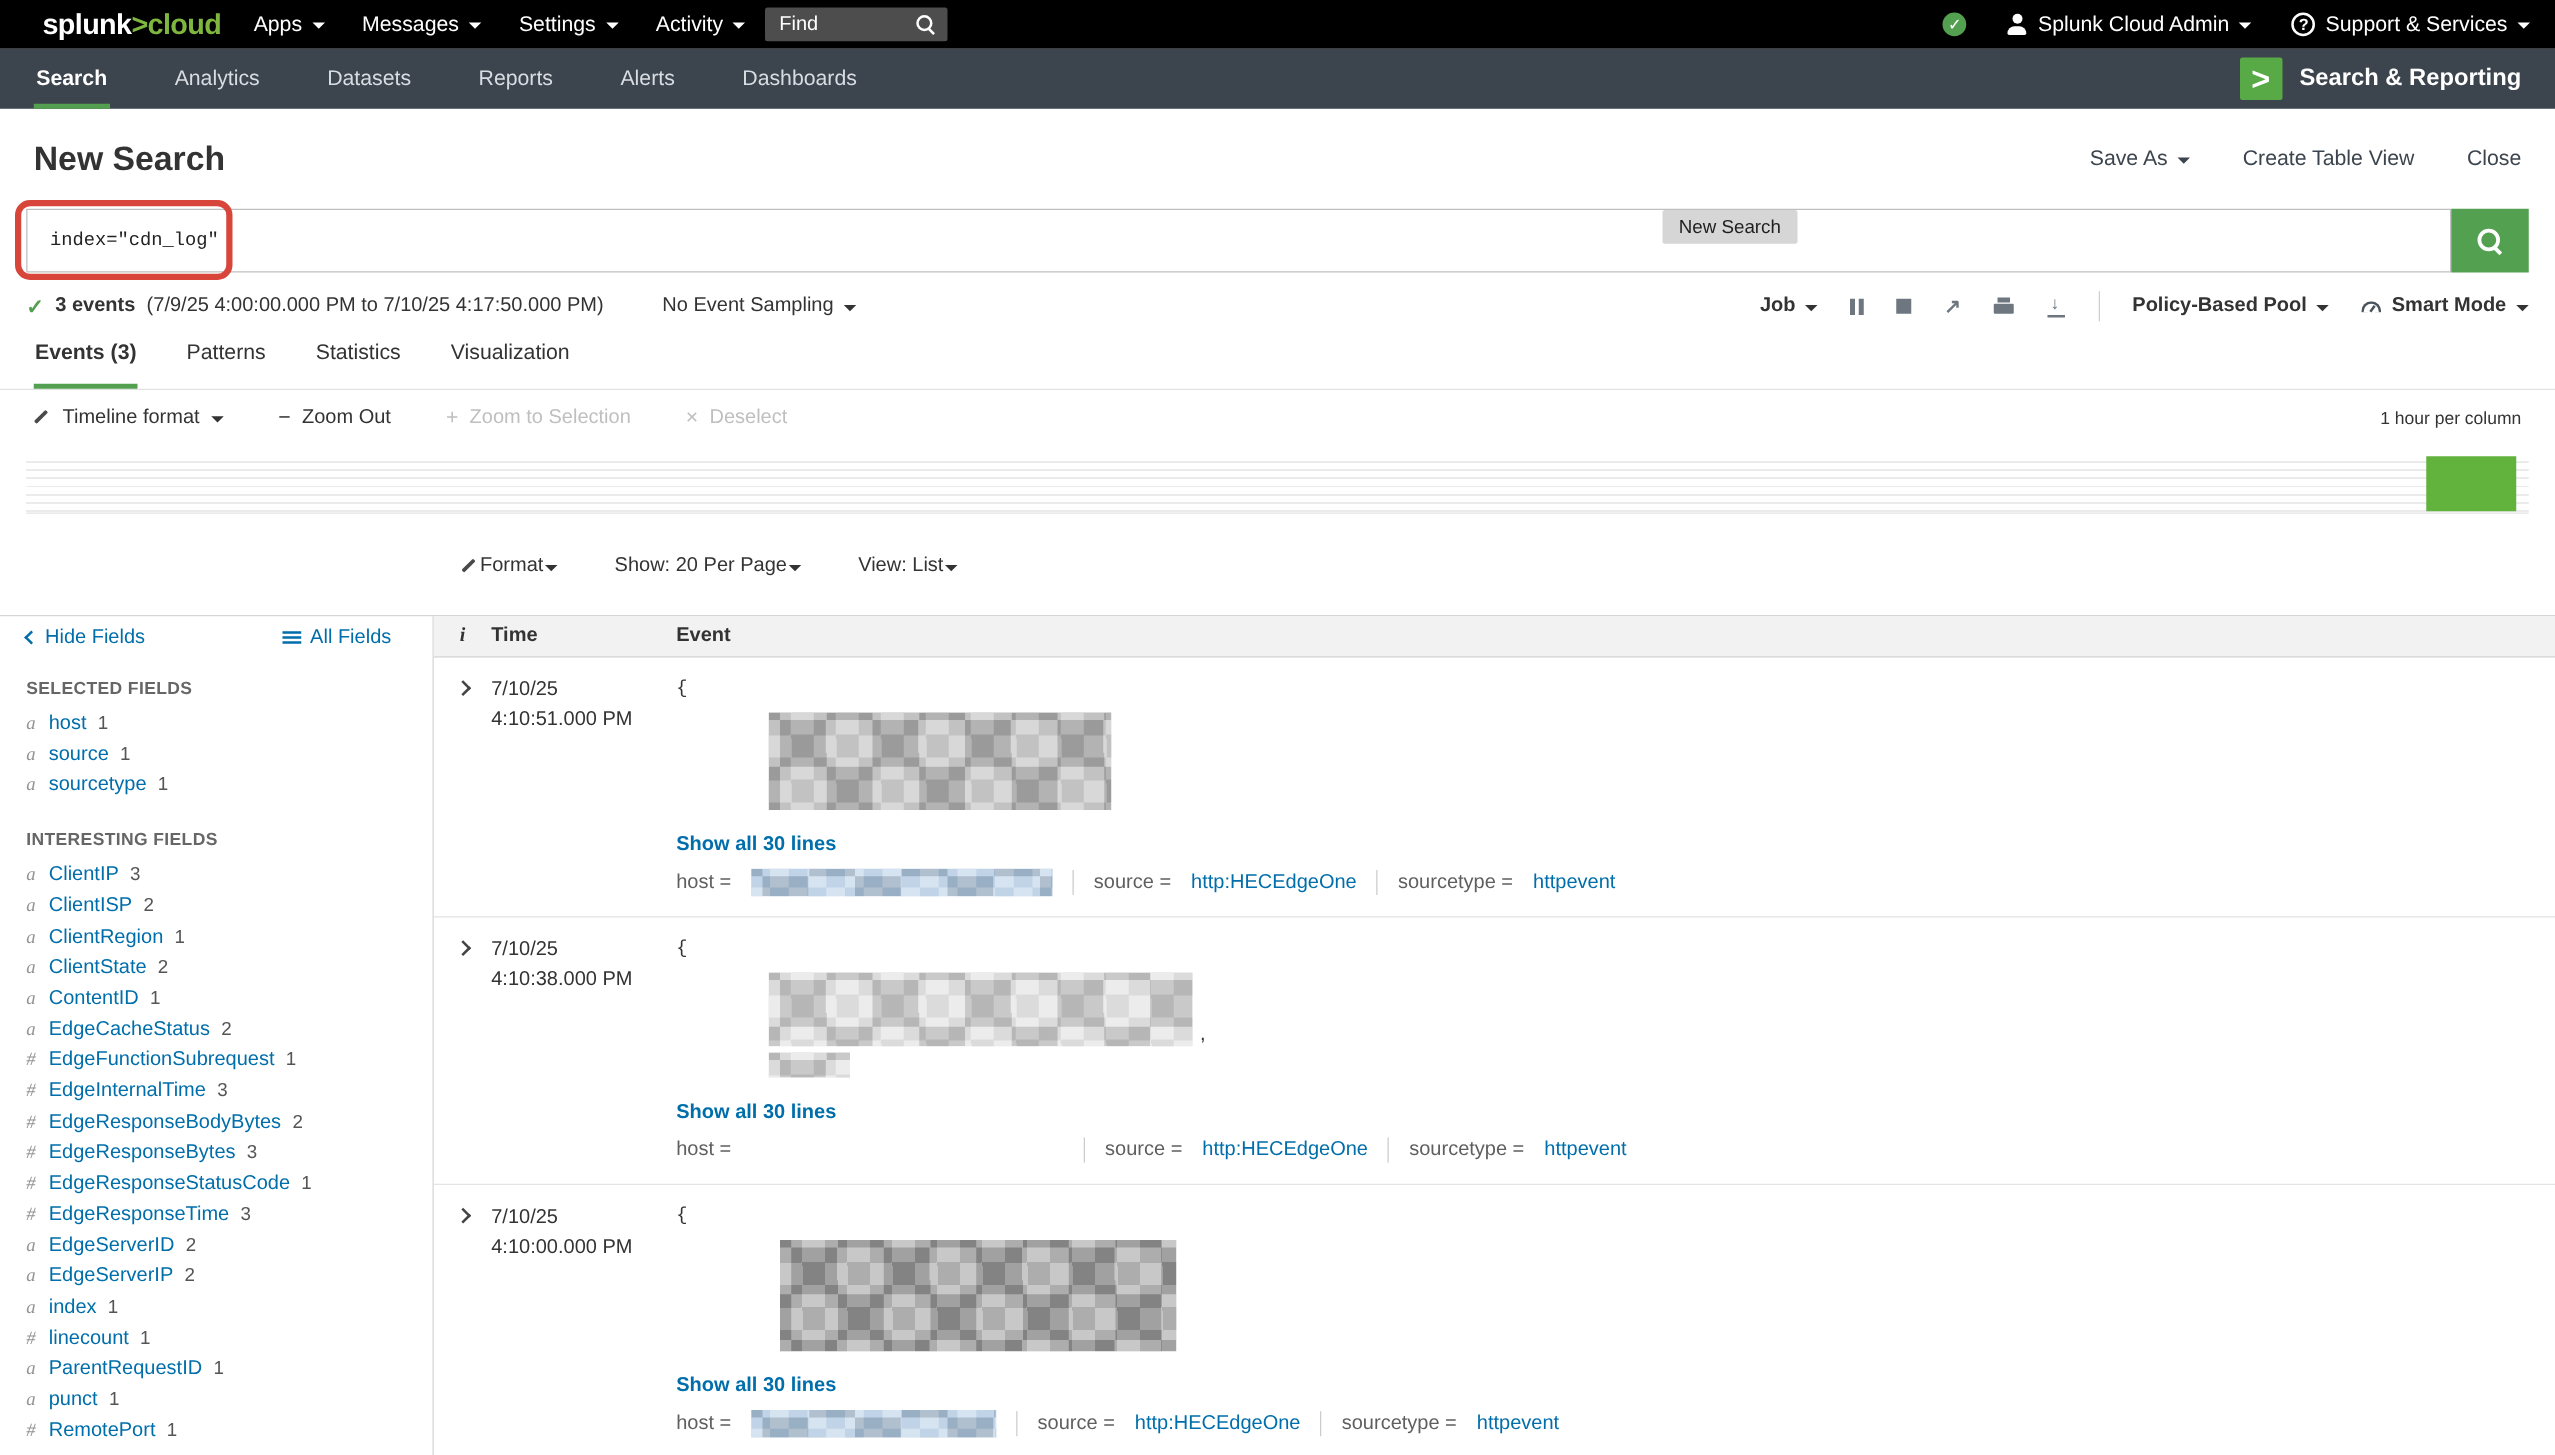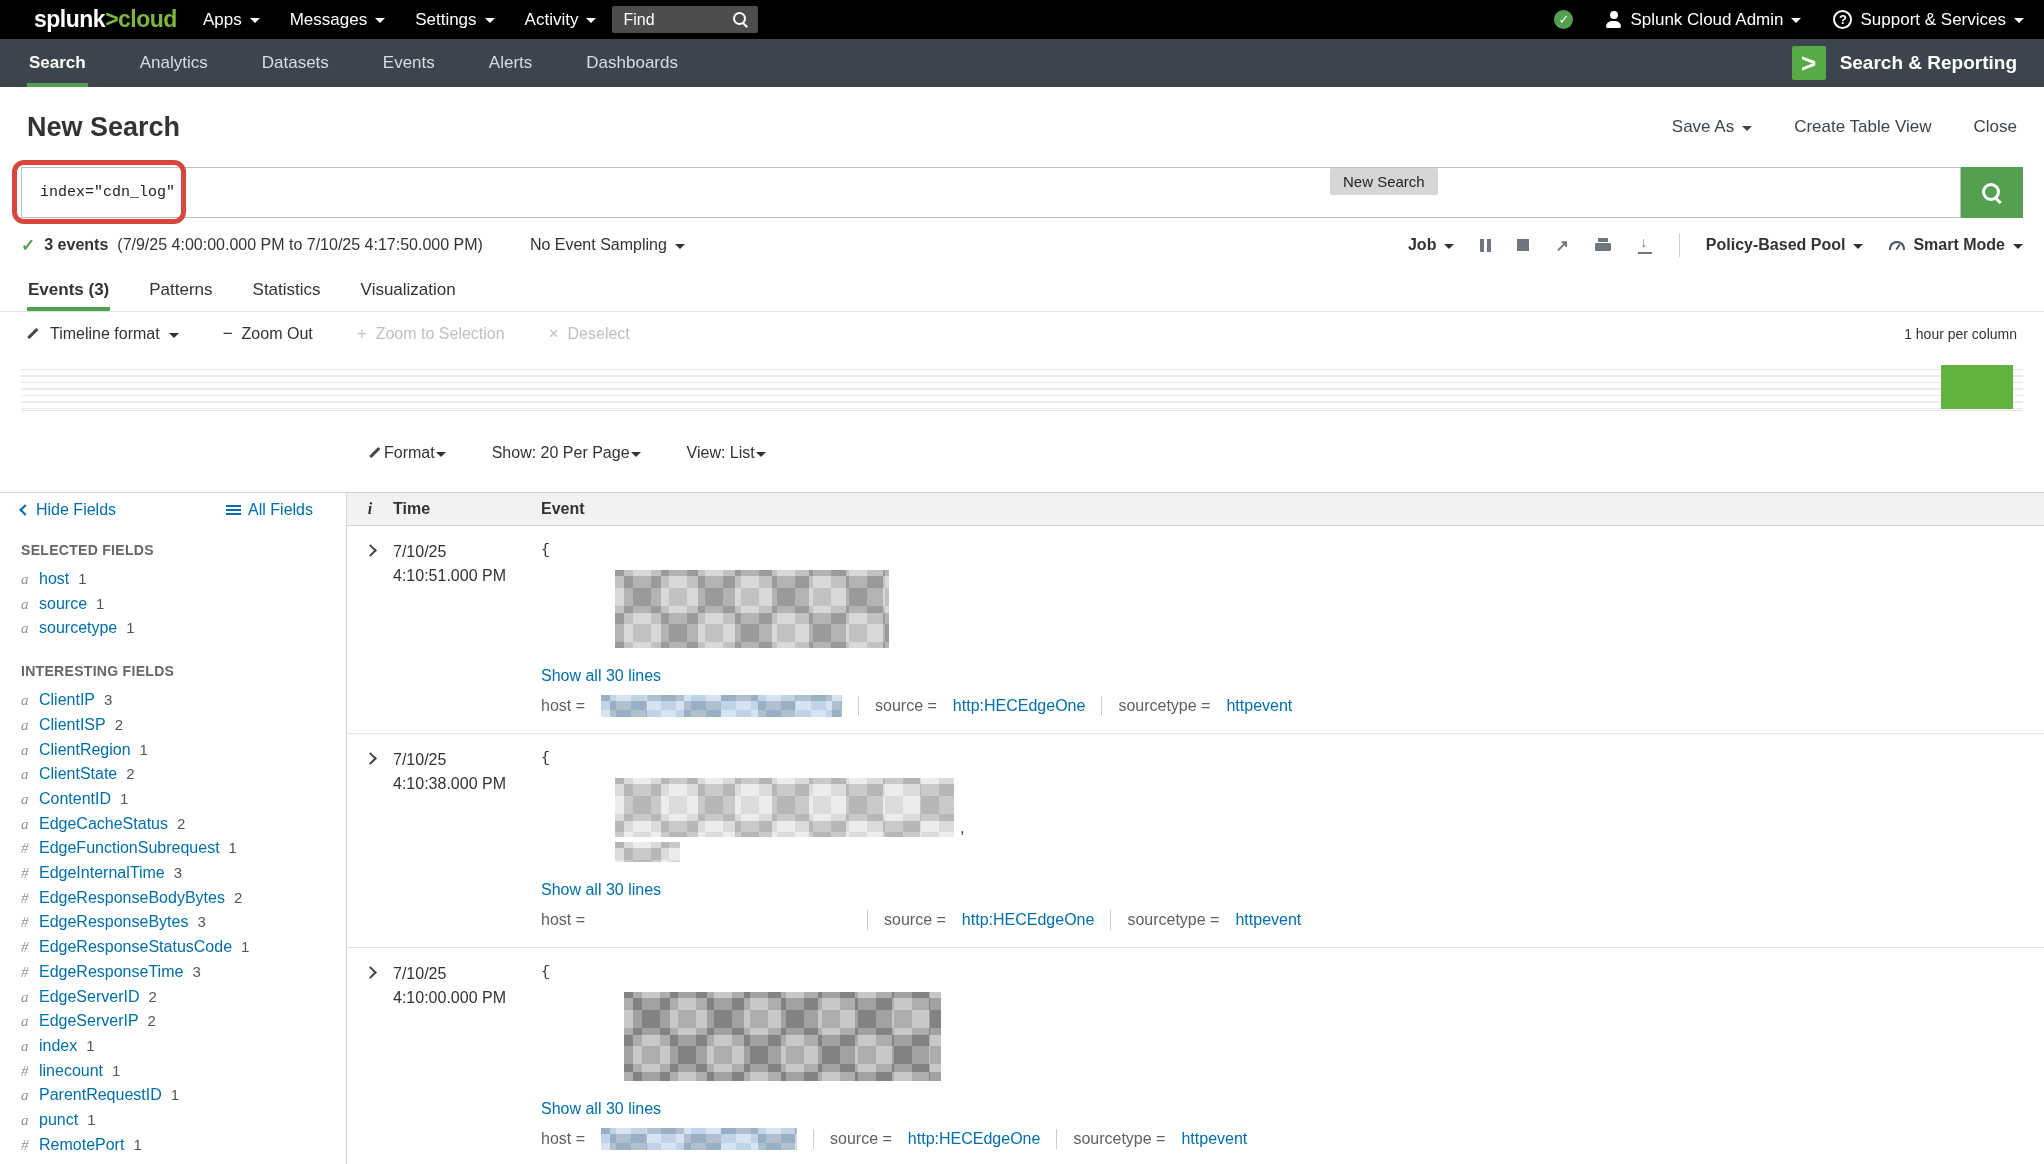--- a/index.html
+++ b/index.html
@@ -75,21 +75,21 @@
   .print-icon::after { content:""; position:absolute; left:0; top:5px; width:16px; height:8px; background:currentColor; border-radius:1px; }
   .download-icon { width:16px; height:17px; position:relative; display:inline-block; }
   .download-icon::before { content:"↓"; position:absolute; left:3.5px; top:-3px; font-size:14px; font-weight:bold; }
   .download-icon::after { content:""; position:absolute; left:1px; bottom:0; width:14px; height:2px; background:currentColor; }
   .v-div { width:1px; height:24px; background:#d0d0d0; }
   .gauge { width:16px; height:9px; border:2px solid #49535b; border-bottom:none; border-radius:9px 9px 0 0; position:relative; display:inline-block; }
   .gauge::after { content:""; position:absolute; left:6px; bottom:0; width:2px; height:6px; background:#49535b; transform:rotate(35deg); }
   .pool-menu, .mode-menu { display:flex; align-items:center; gap:8px; cursor:pointer; }
 
   
-  .result-tabs { display:flex; gap:38px; padding:0 27px; height:40px; align-items:flex-end; border-bottom:1px solid #e2e2e2; }
+  .result-tabs { display:flex; gap:38px; padding:0 27px; height:40px; border-bottom:1px solid #e2e2e2; }
   .result-tab { font-size:17px; color:#333; padding:0 1px 11px; position:relative; cursor:pointer; }
   .result-tab.active { font-weight:bold; }
   .result-tab.active::after { content:""; position:absolute; left:0; right:0; bottom:0; height:4px; background:#53a051; }
 
   
   .tl-controls { display:flex; align-items:center; margin:0 27px; height:44px; font-size:16px; color:#333; }
   .tl-left { display:flex; align-items:center; gap:44px; }
   .tl-item { display:flex; align-items:center; gap:9px; cursor:pointer; }
   .tl-item.disabled { color:#bfbfbf; cursor:default; }
   .pencil-icon { width:14px; height:14px; position:relative; display:inline-block; }
@@ -131,21 +131,21 @@
   .col-event { flex:1; }
 
   .event-row { display:flex; border-bottom:1px solid #e4e4e4; padding-top:14px; }
   .event-row.r1 { min-height:195px; }
   .event-row.r2 { min-height:189px; }
   .event-row.r3 { min-height:189px; }
   .row-chevron { width:46px; display:flex; justify-content:center; padding-top:6px; }
   .row-time { width:148px; font-size:16px; line-height:24px; color:#333; }
   .row-event { flex:1; font-size:16px; color:#333; padding-bottom:16px; }
   .brace { font-family:"Liberation Mono","DejaVu Sans Mono",monospace; font-size:15px; line-height:22px; }
-  .show-all { display:inline-block; color:#006eaa; font-weight:normal; margin-top:10px; cursor:pointer; }
+  .show-all { display:inline-block; color:#006eaa; font-weight:bold; margin-top:10px; cursor:pointer; }
   .show-all-wrap { margin-top:9px; }
   .meta-row { display:flex; align-items:center; gap:16px; margin-top:10px; }
   .meta-label { color:#5f5f5f; }
   .meta-value { color:#006eaa; cursor:pointer; }
   .meta-sep { width:1px; height:20px; background:#ccc; }
 
   
   .mosaic { position:relative; display:block; background:repeating-conic-gradient(#c9c9c9 0% 25%, #ababab 0% 50%); background-size:36px 36px; overflow:hidden; }
   .mosaic::after { content:""; position:absolute; inset:0; background:repeating-conic-gradient(rgba(255,255,255,0.28) 0% 25%, rgba(80,80,80,0.18) 0% 50%); background-size:74px 74px; background-position:9px 6px; }
   .mosaic.light { background:repeating-conic-gradient(#e4e4e4 0% 25%, #cdcdcd 0% 50%); background-size:36px 36px; }
@@ -213,21 +213,21 @@
       <div class="appbar-item active">
           <span>Search</span>
         </div>
       <div class="appbar-item">
           <span>Analytics</span>
         </div>
       <div class="appbar-item">
           <span>Datasets</span>
         </div>
       <div class="appbar-item">
-          <span>Events</span>
+          <span>Reports</span>
         </div>
       <div class="appbar-item">
           <span>Alerts</span>
         </div>
       <div class="appbar-item">
           <span>Dashboards</span>
         </div>
     </div>
     <div class="appbar-right">
       <span class="app-icon">

